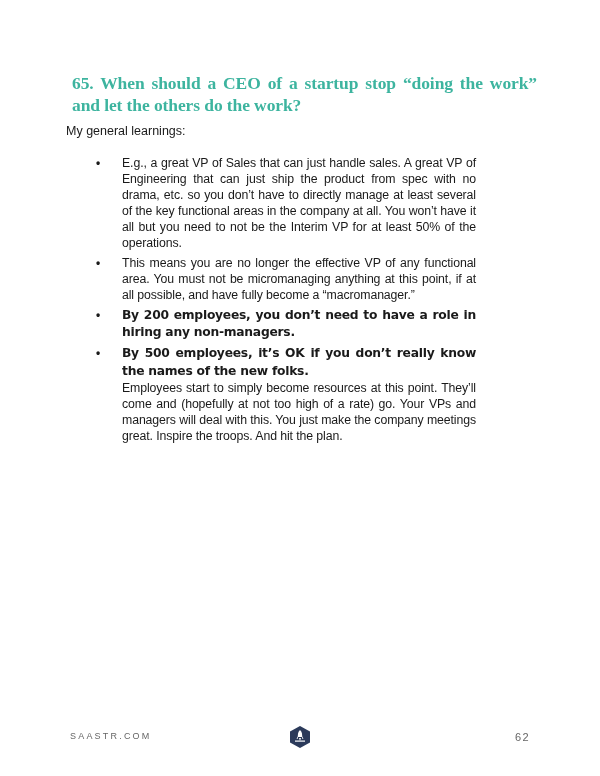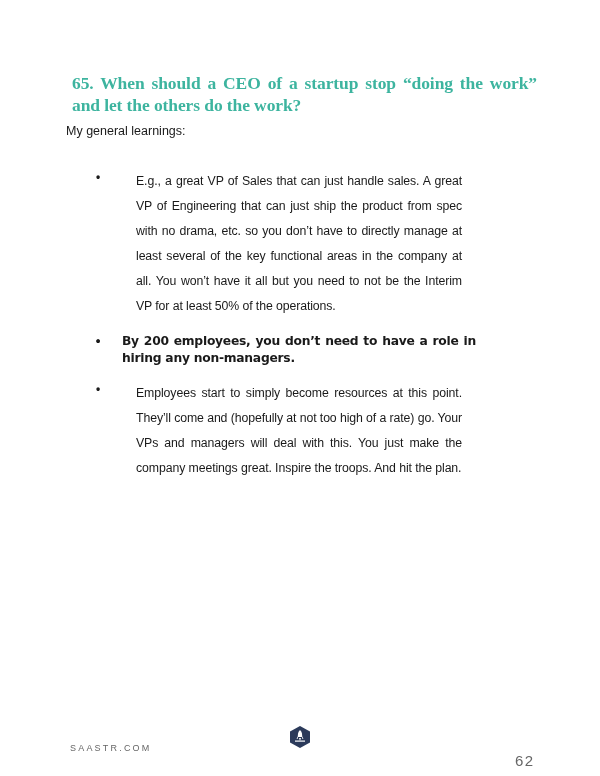--- a/index.html
+++ b/index.html
@@ -7,45 +7,47 @@
          font-family:"Liberation Sans", "DejaVu Sans", sans-serif; color:#1a1a1a; }
   .title { position:absolute; left:66px; top:66px; width:465px; margin:6px;
            color:#3db49f; font-family:Liberation Serif, serif; font-weight:bold;
            font-size:17.5px; line-height:22px; text-align:justify; text-align-last:left; letter-spacing:-0.1px; }
   .intro { position:absolute; left:66px; top:124px; font-size:12.5px; margin:0;text-align:right; }
   .list { position:absolute; left:96px; top:155px; width:380px; margin:0; padding:0; list-style:none; }
   .item { position:relative; padding-left:26px; margin-bottom:4px; }
   .bullet { position:absolute; left:0; top:0; font-size:12px; line-height:17px; font-weight:bold; }
   .lead { font-weight:bold; font-size:12.3px; line-height:17.2px; text-align:justify; margin:0;
           font-family:"DejaVu Sans", sans-serif; letter-spacing:-0.25px; }
-  .body { font-size:12.3px; line-height:25px; text-align:justify; margin:14px; letter-spacing:-0.1px; }
-  .footer-left { position:absolute; left:70px; top:731px; font-size:9px; letter-spacing:2.2px; color:#666;margin-top:12px; }
+  .body { font-size:12.3px; line-height:16px; text-align:justify; margin:0; letter-spacing:-0.1px; }
+  .footer-left { position:absolute; left:70px; top:731px; font-size:9px; letter-spacing:2.2px; color:#666; }
   .footer-logo { position:absolute; left:290px; top:726px; width:20px; height:22px; }
-  .footer-page { position:absolute; left:515px; top:752px; font-size:15px; letter-spacing:1.5px; color:#666; }
+  .footer-page { position:absolute; left:515px; top:731px; font-size:11px; letter-spacing:1.5px; color:#666; }
 </style>
 </head>
 <body>
 
 <h1 class="title">65. When should a CEO of a startup stop “doing the work” and let the others do the work?</h1>
 <p class="intro">My general learnings:</p>
 
 <ul class="list">
   <li class="item">
     <span class="bullet">•</span>
     <p class="body">E.g., a great VP of Sales that can just handle sales. A great VP of Engineering that can just ship the product from spec with no drama, etc. so you don’t have to directly manage at least several of the key functional areas in the company at all. You won’t have it all but you need to not be the Interim VP for at least 50% of the operations.</p>
   </li>
   <li class="item">
     <span class="bullet">•</span>
+    <p class="body">This means you are no longer the effective VP of any functional area. You must not be micromanaging anything at this point, if at all possible, and have fully become a “macromanager.”</p>
   </li>
   <li class="item">
     <span class="bullet">•</span>
     <p class="lead">By 200 employees, you don’t need to have a role in hiring any non-managers.</p>
   </li>
   <li class="item">
     <span class="bullet">•</span>
+    <p class="lead">By 500 employees, it’s OK if you don’t really know the names of the new folks.</p>
     <p class="body">Employees start to simply become resources at this point. They’ll come and (hopefully at not too high of a rate) go. Your VPs and managers will deal with this. You just make the company meetings great. Inspire the troops. And hit the plan.</p>
   </li>
 </ul>
 
 <div class="footer-left">SAASTR.COM</div>
 <div class="footer-logo">
   <svg width="20" height="22" viewBox="0 0 20 22">
     <polygon points="10,0 20,5.5 20,16.5 10,22 0,16.5 0,5.5" fill="#2b3a5a"></polygon>
     <path d="M10 4 C12 6 12.5 8.5 12 11 L8 11 C7.5 8.5 8 6 10 4 Z" fill="#ffffff"></path>
     <path d="M8 10 L6.5 13 L8 12.5 Z M12 10 L13.5 13 L12 12.5 Z" fill="#ffffff"></path>

